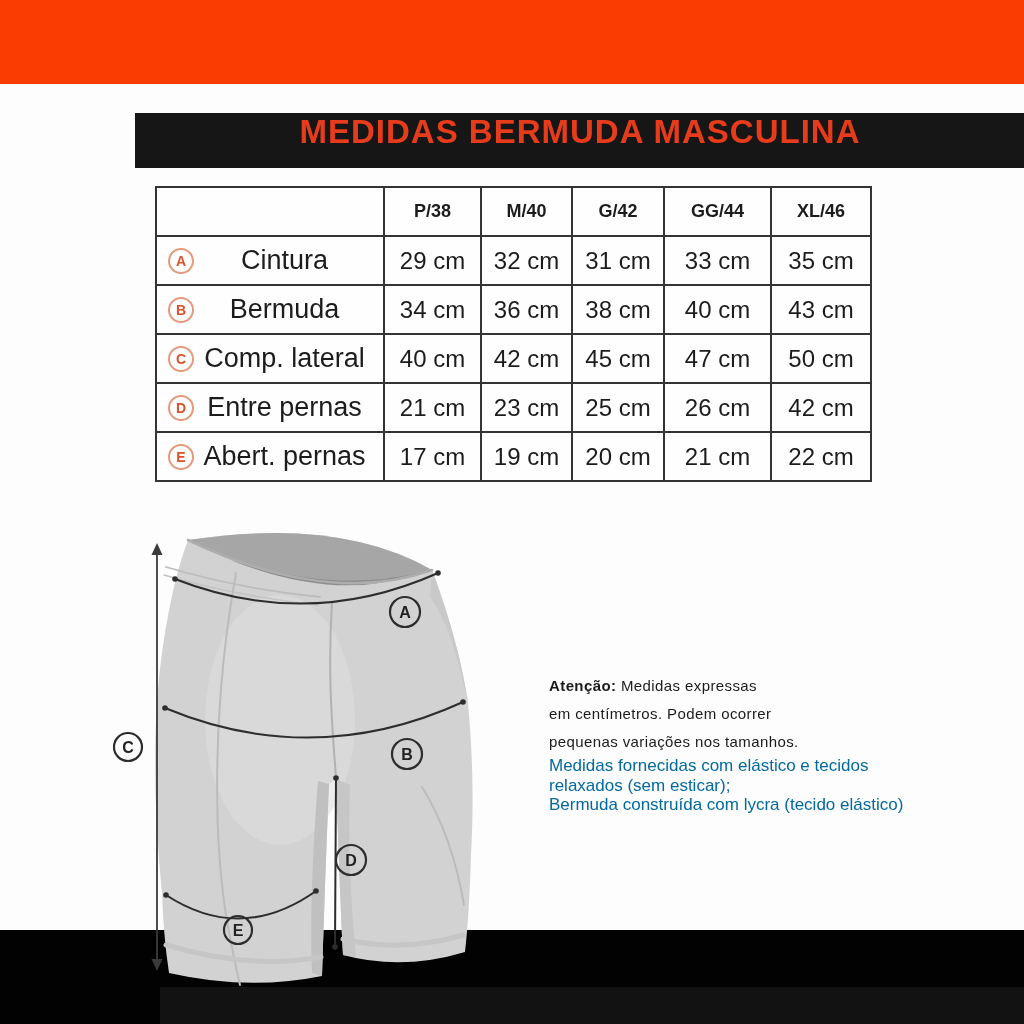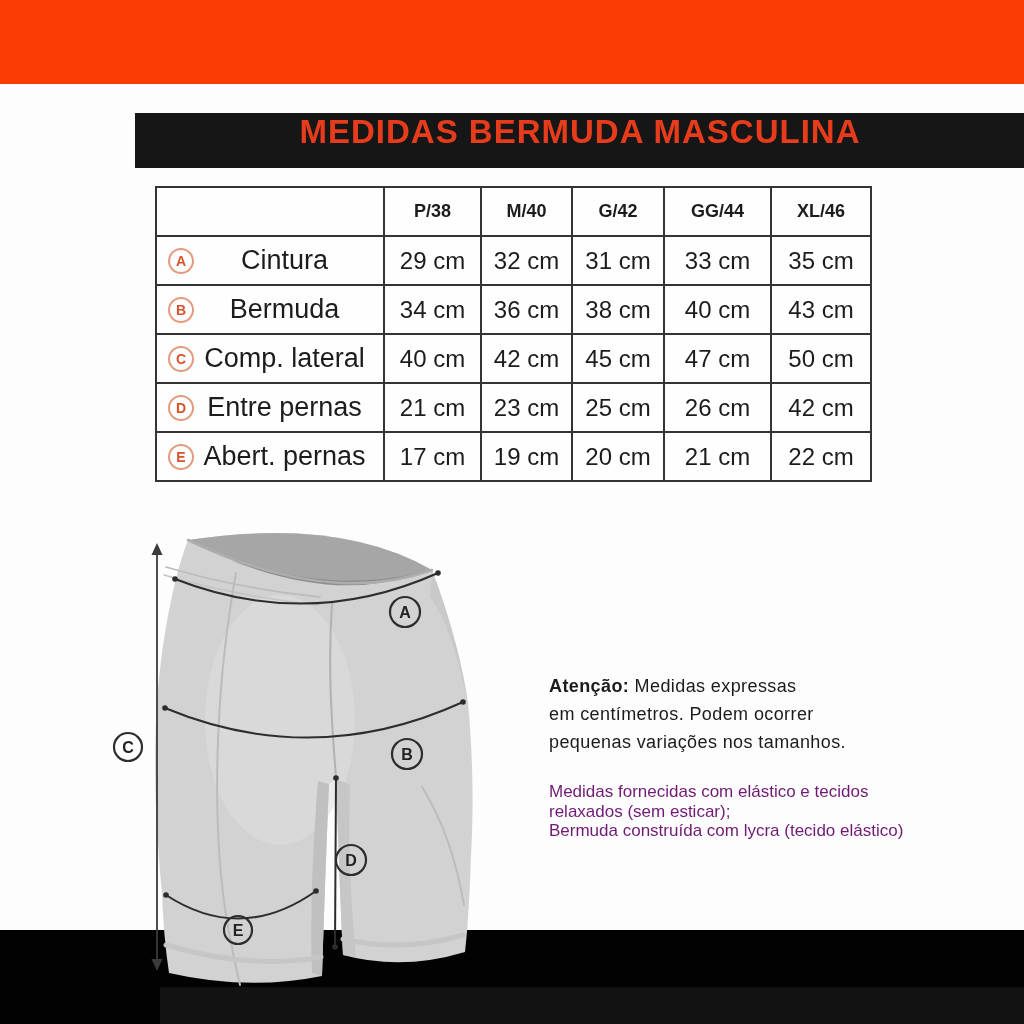--- a/index.html
+++ b/index.html
@@ -38,26 +38,26 @@
   .label-wrap{display:flex;align-items:center;width:100%;}
   .letter-badge{
     flex:0 0 auto;margin-left:11px;
     width:22px;height:22px;border:2px solid #e59a7d;border-radius:50%;
     display:flex;align-items:center;justify-content:center;
     color:#d8522a;font-size:14px;font-weight:bold;line-height:1;
   }
   .row-label{flex:1 1 auto;text-align:center;font-size:27px;color:#1c1c1c;padding-right:8px;}
 
   
-  .attention{left:549px;top:672px;width:420px;line-height:28px;font-size:18px;color:#1b1b1b;letter-spacing:0.4px;}
+  .attention{left:549px;top:672px;width:420px;line-height:28px;font-size:15px;color:#1b1b1b;letter-spacing:0.4px;}
   .attention div{white-space:nowrap;}
   .attention .hd{font-weight:bold;}
 
   
-  .notes{left:549px;top:782px;width:420px;font-size:17px;line-height:19.5px;color:#701a75;}
+  .notes{left:549px;top:756px;width:420px;font-size:17px;line-height:19.5px;color:#0369a1;}
   .notes div{white-space:nowrap;}
 
   
   .footer-bar{left:0;top:930px;width:1024px;height:94px;background:#020202;}
   .footer-strip{left:160px;top:987px;width:864px;height:37px;background:#121212;}
 
   
   svg.shorts{left:100px;top:515px;}
   .meas{stroke:#2d2d2d;stroke-width:2;fill:none;}
   .dot{fill:#2d2d2d;stroke:none;}

